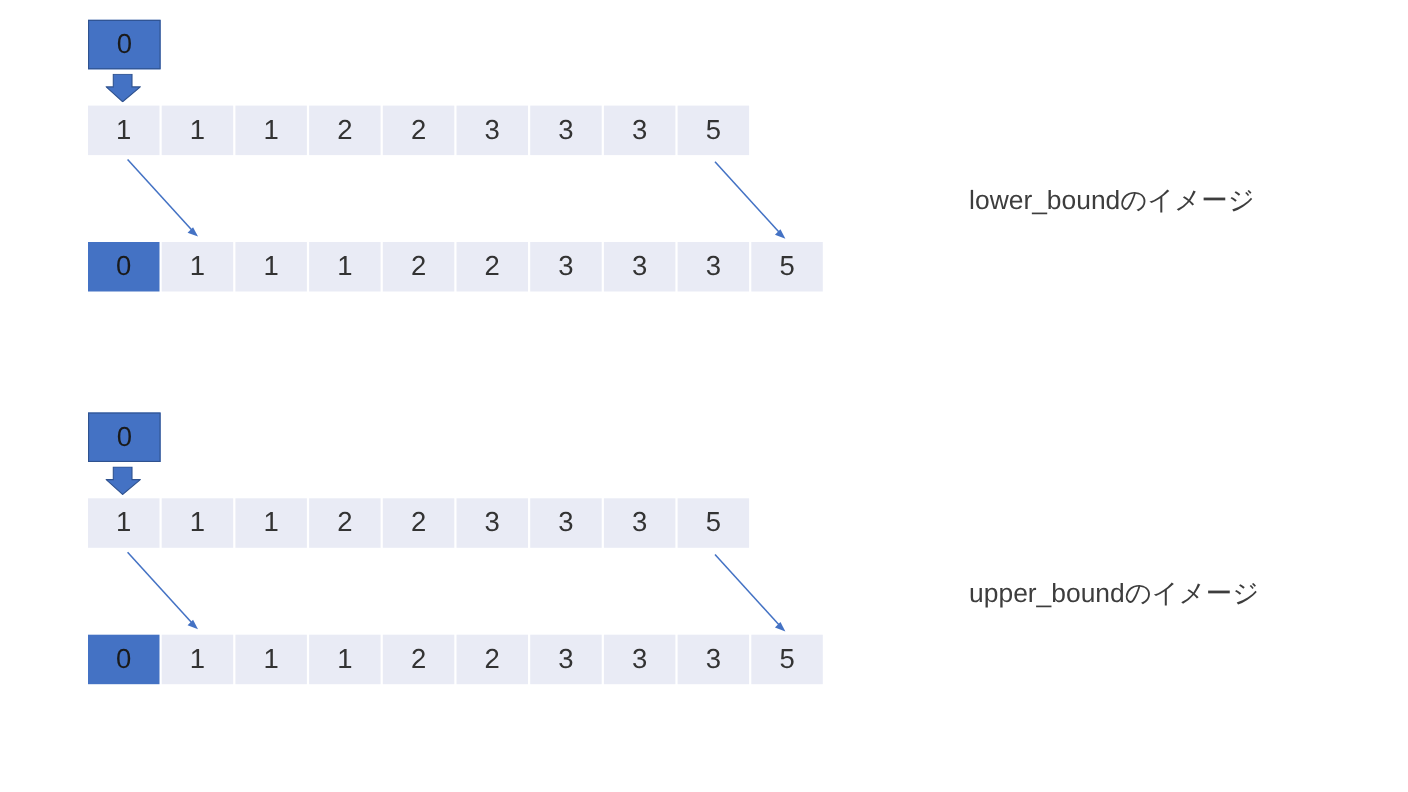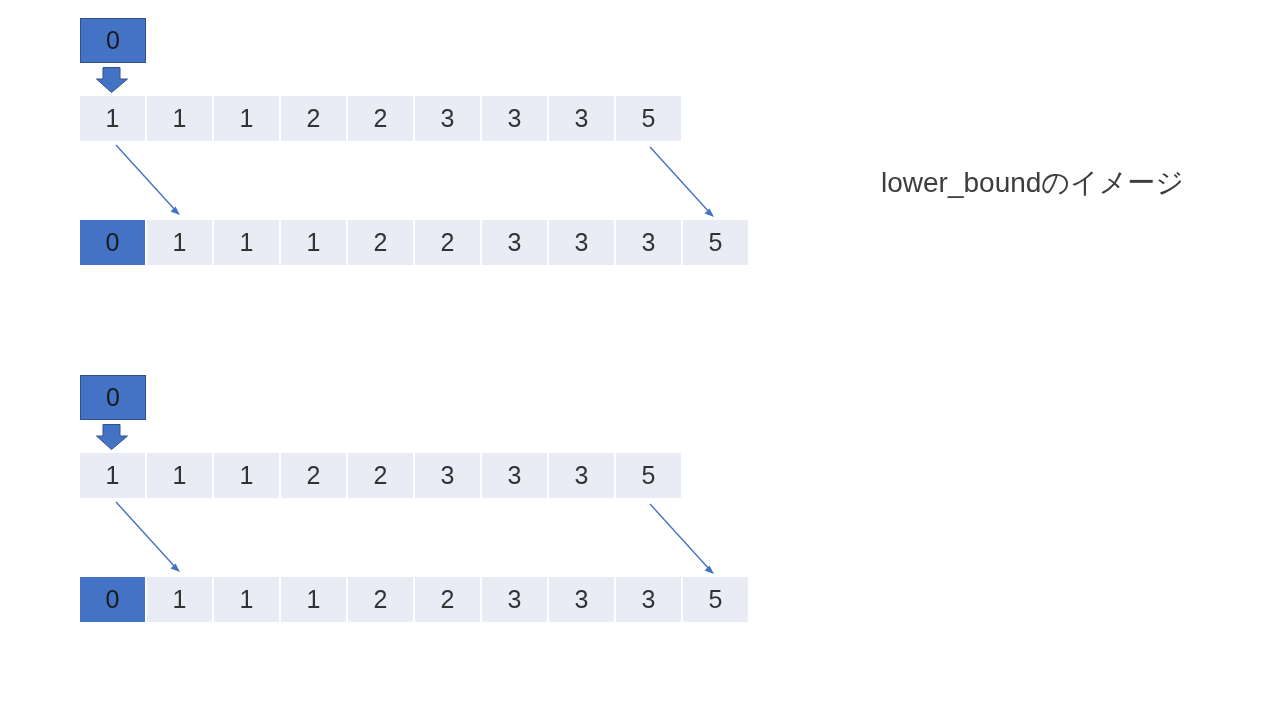--- a/index.html
+++ b/index.html
@@ -77,21 +77,21 @@
     stroke: var(--connector-blue, #4472C4);
     stroke-width: 1.4;
   }
   .connectors .arrow-head {
     fill: var(--connector-blue, #4472C4);
   }
 
   .section-label {
     position: absolute;
     left: 881px; top: 148px;
-    font-size: 28px;
+    font-size: 24px;
     line-height: 34px;
     color: var(--label-text, #3D3D3D);
     white-space: nowrap;
   }
 </style>
 </head>
 <body>
 
 <div class="canvas">
 
@@ -171,15 +171,16 @@
         <div class="cell">1</div>
         <div class="cell">1</div>
         <div class="cell">1</div>
         <div class="cell">2</div>
         <div class="cell">2</div>
         <div class="cell">3</div>
         <div class="cell">3</div>
         <div class="cell">3</div>
         <div class="cell">5</div>
       </div>
+    <div class="section-label">upper_boundのイメージ</div>
   </section>
 
 </div>
 
 </body></html>

